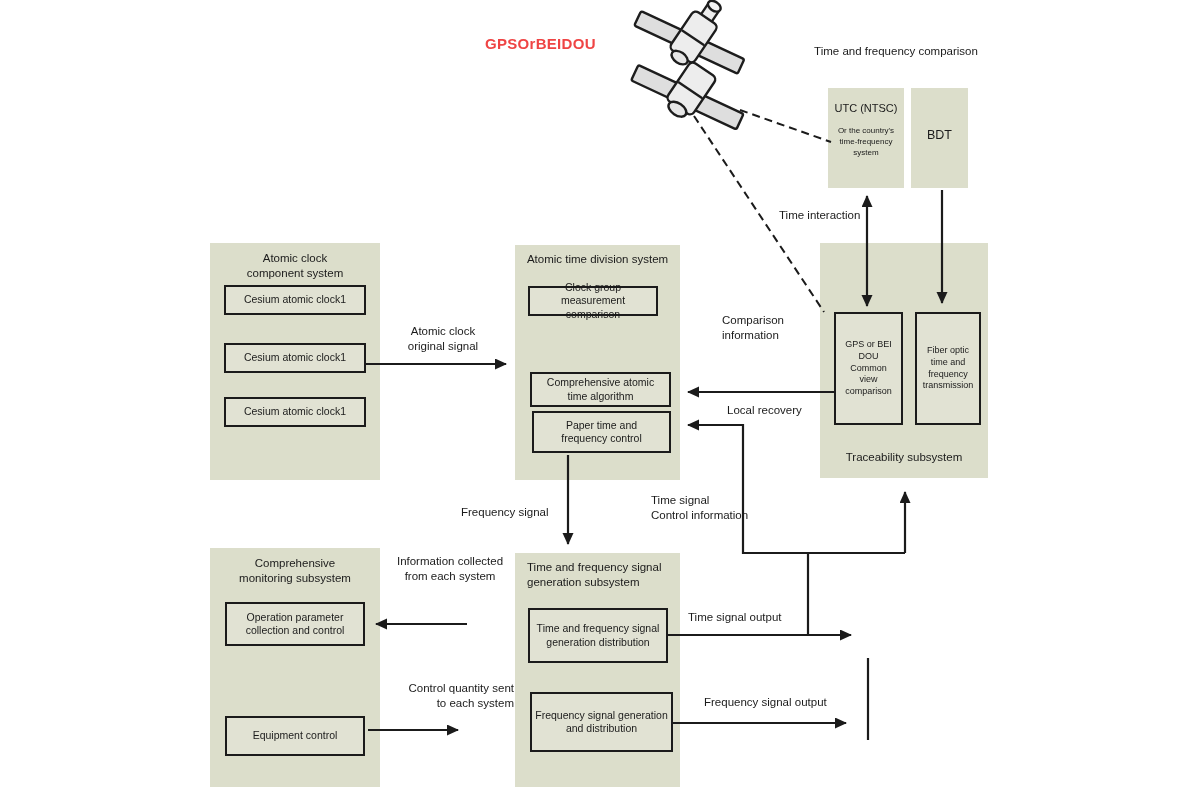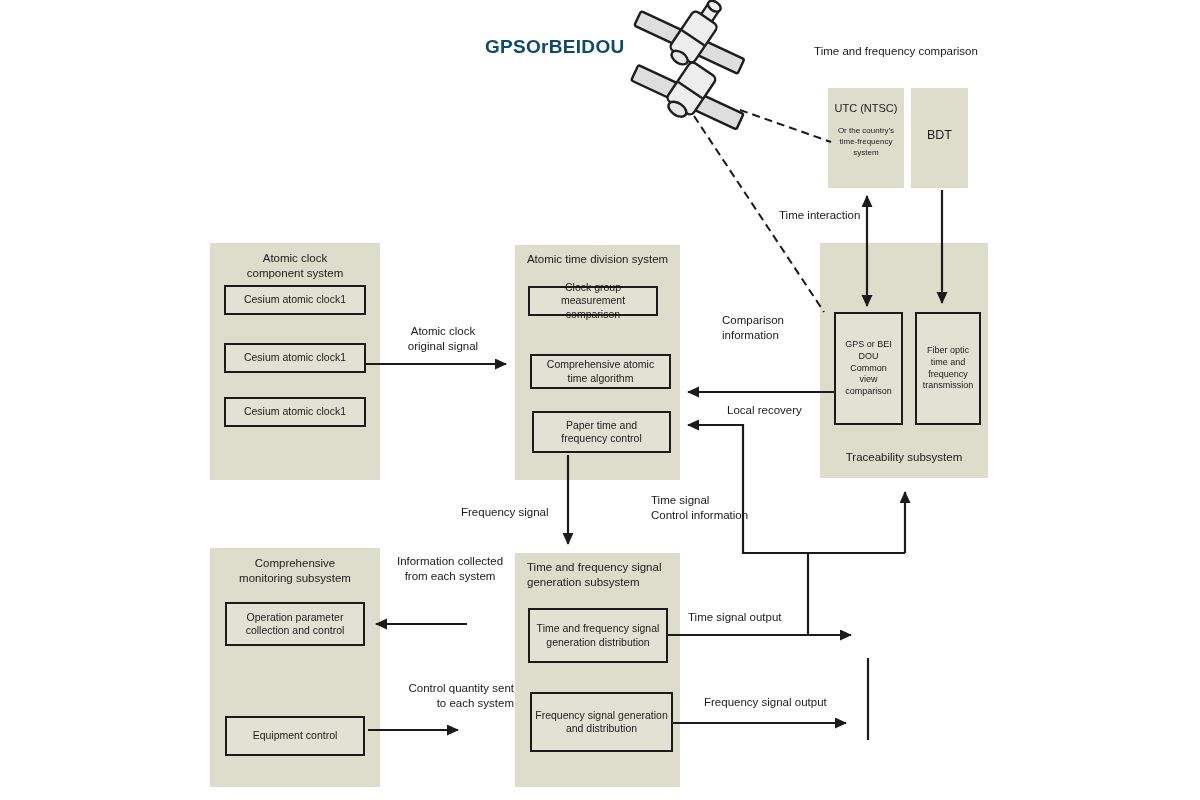--- a/index.html
+++ b/index.html
@@ -18,21 +18,21 @@
     display:flex;align-items:center;justify-content:center;
     text-align:center;white-space:pre-line;
     font-size:10.5px;line-height:1.25;padding:1px 3px;box-sizing:border-box;
   }
   .ibox.small{font-size:9px;line-height:1.3;}
   .lbl{
     position:absolute;white-space:pre-line;font-size:11.5px;line-height:1.32;
     color:var(--ink);
   }
   .lbl.center{text-align:center;}
-  .sat-label{font-size:19px;font-weight:700;letter-spacing:.3px;color:#0c4a6e;}
+  .sat-label{font-size:15px;font-weight:700;letter-spacing:.3px;color:#ef4444;}
   .overlay{position:absolute;left:0;top:0;pointer-events:none;}
   .overlay line,.overlay path.wire{stroke:var(--ink);stroke-width:2.2;fill:none;}
   .overlay line.dashed{stroke-dasharray:8 5;stroke-width:2;}
   .overlay marker path{fill:var(--ink);stroke:none;}
   .utc-title{font-size:11px;white-space:pre-line;text-align:center;margin-top:14px;}
   .utc-sub{font-size:8px;white-space:pre-line;text-align:center;margin-top:12px;line-height:1.35;}
   .bdt-title{font-size:12.5px;text-align:center;margin-top:40px;}
   .sat-svg{position:absolute;left:608px;top:0px;}
   .sat-svg *{stroke:#1d1d1d;}
 </style>
@@ -65,21 +65,21 @@
 monitoring subsystem</div>
   <div class="ptitle" style="left:527px;top:560px;width:150px;text-align:left;">Time and frequency signal
 generation subsystem</div>
 
   <div class="ibox" style="left:224px;top:285px;width:142px;height:30px;">Cesium atomic clock1</div>
   <div class="ibox" style="left:224px;top:343px;width:142px;height:30px;">Cesium atomic clock1</div>
   <div class="ibox" style="left:224px;top:397px;width:142px;height:30px;">Cesium atomic clock1</div>
 
   <div class="ibox" style="left:528px;top:286px;width:130px;height:30px;">Clock group measurement
 comparison</div>
-  <div class="ibox" style="left:530px;top:354px;width:141px;height:35px;">Comprehensive atomic
+  <div class="ibox" style="left:530px;top:372px;width:141px;height:35px;">Comprehensive atomic
 time algorithm</div>
   <div class="ibox" style="left:532px;top:411px;width:139px;height:42px;">Paper time and
 frequency control</div>
 
   <div class="ibox small" style="left:834px;top:312px;width:69px;height:113px;">GPS or BEI
 DOU
 Common
 view
 comparison</div>
   <div class="ibox small" style="left:907px;top:312px;width:66px;height:113px;margin-left:8px;">Fiber optic

